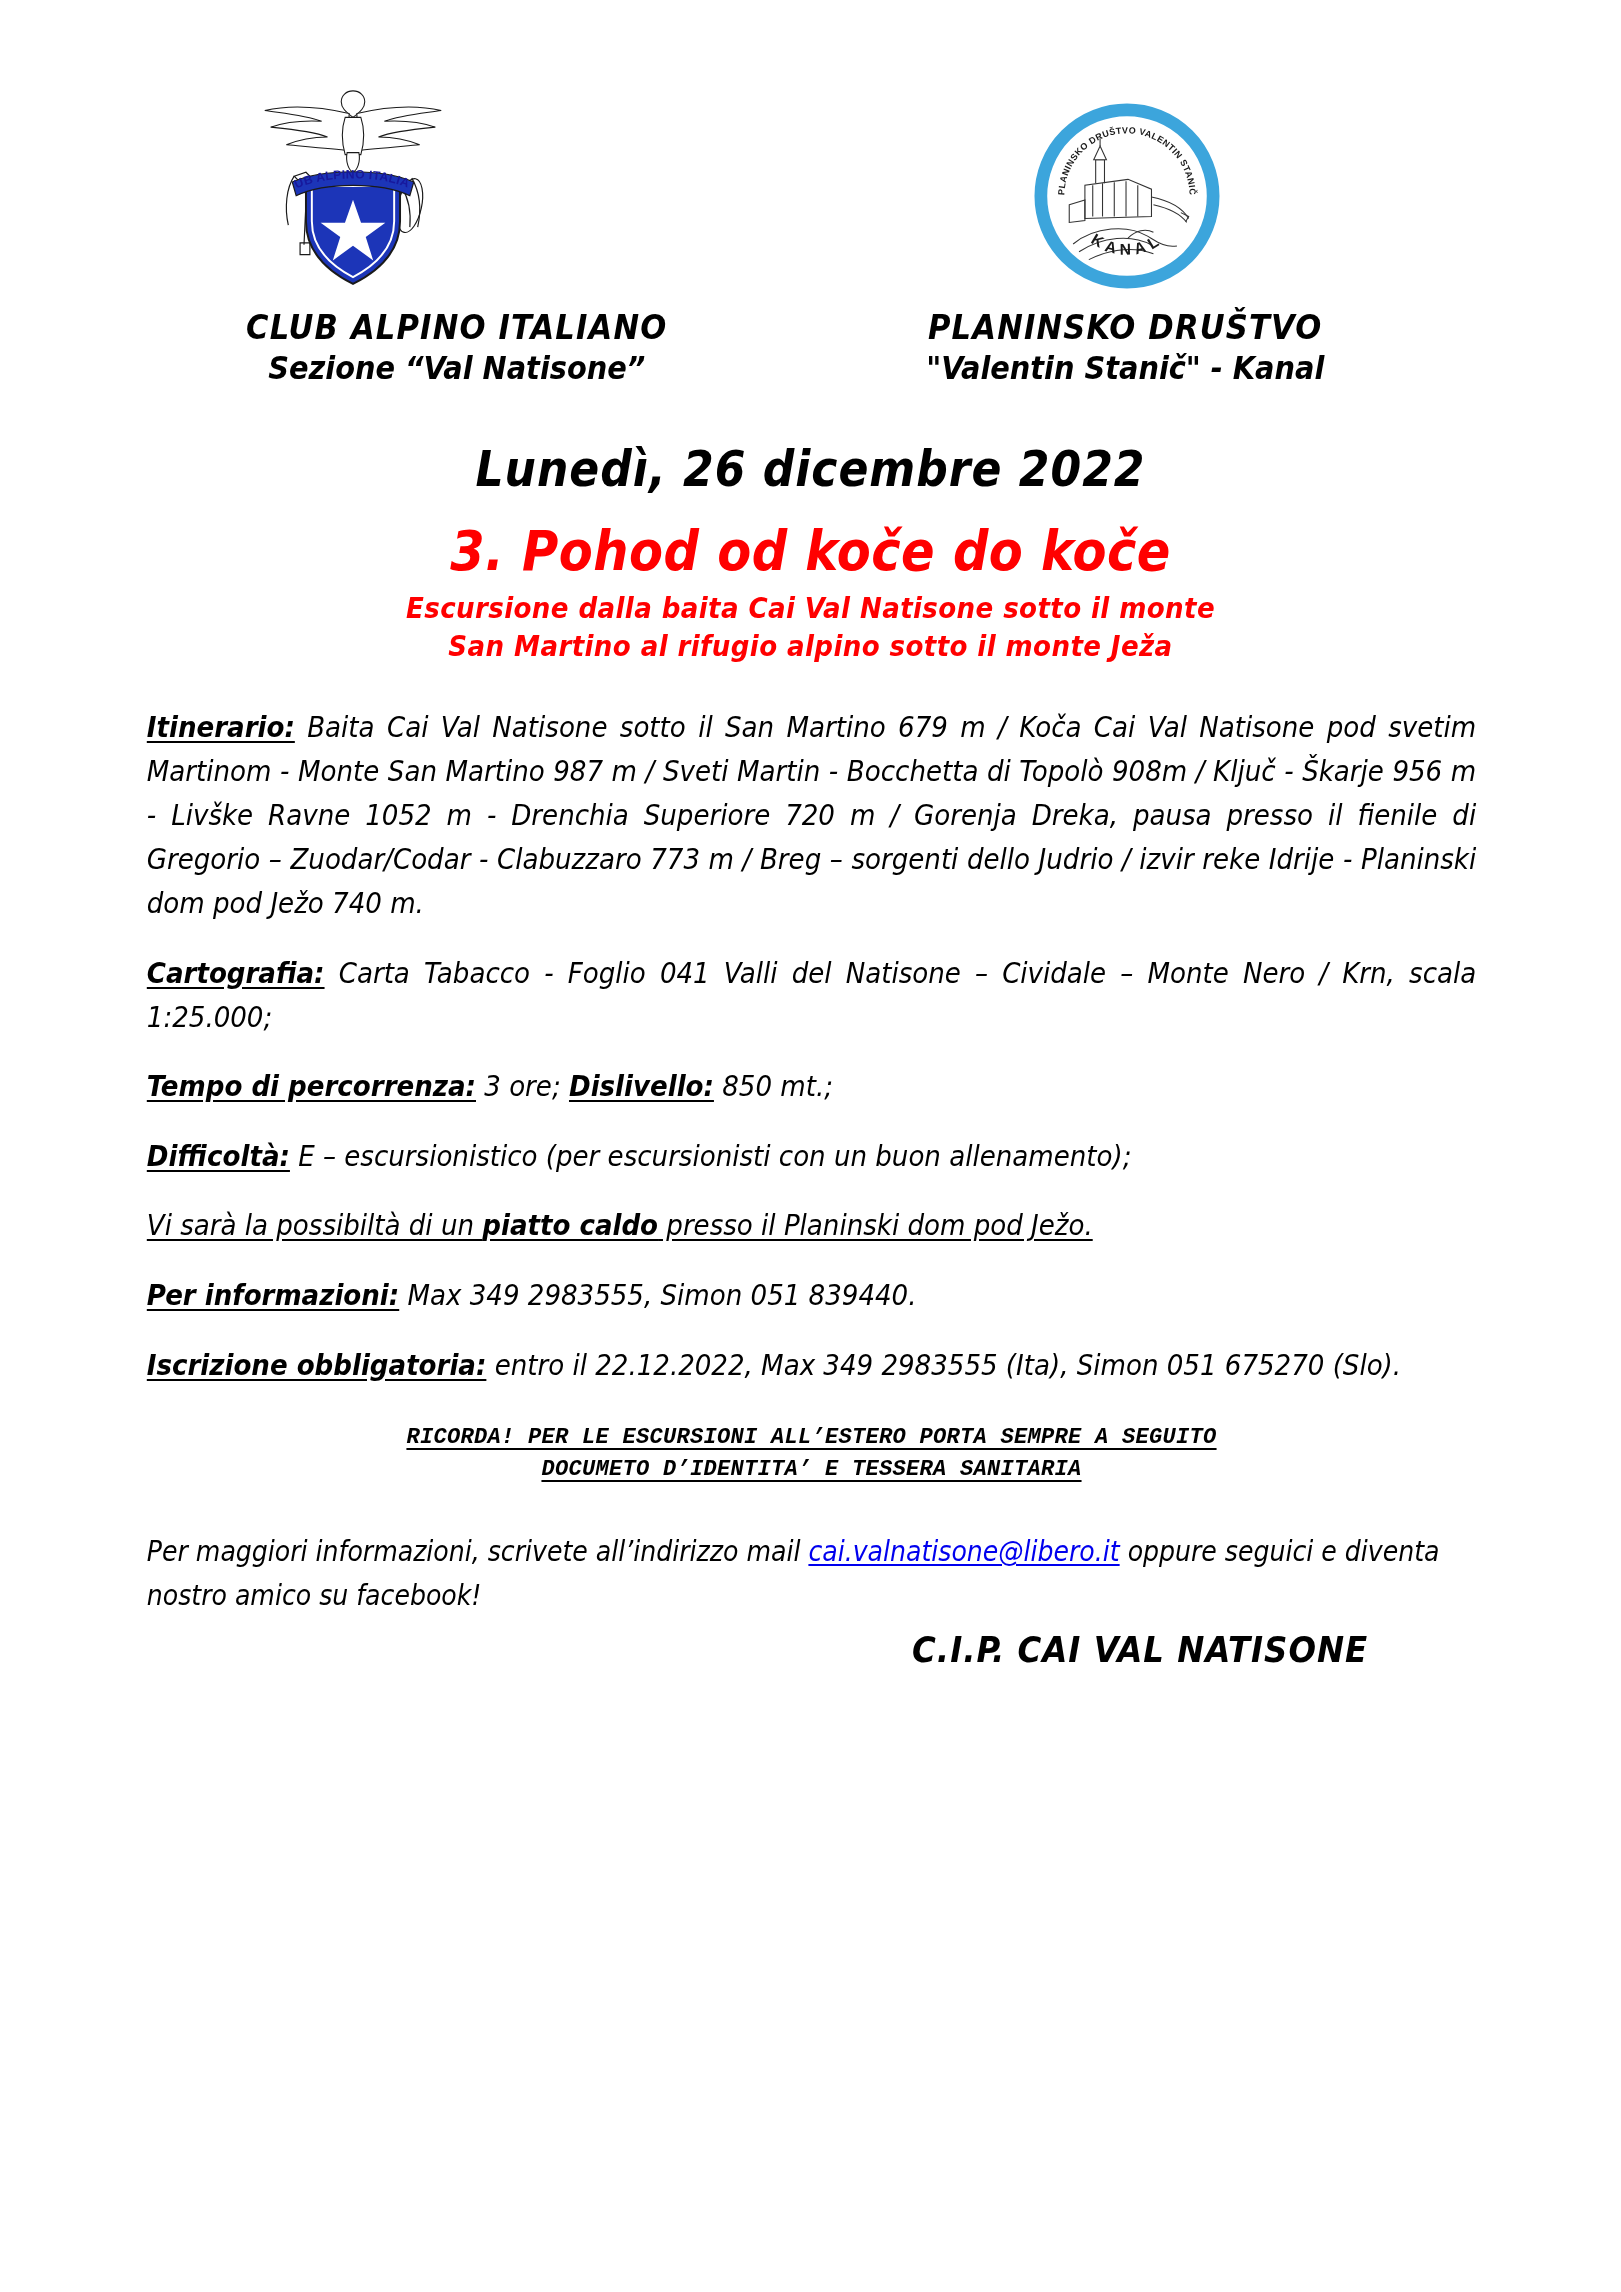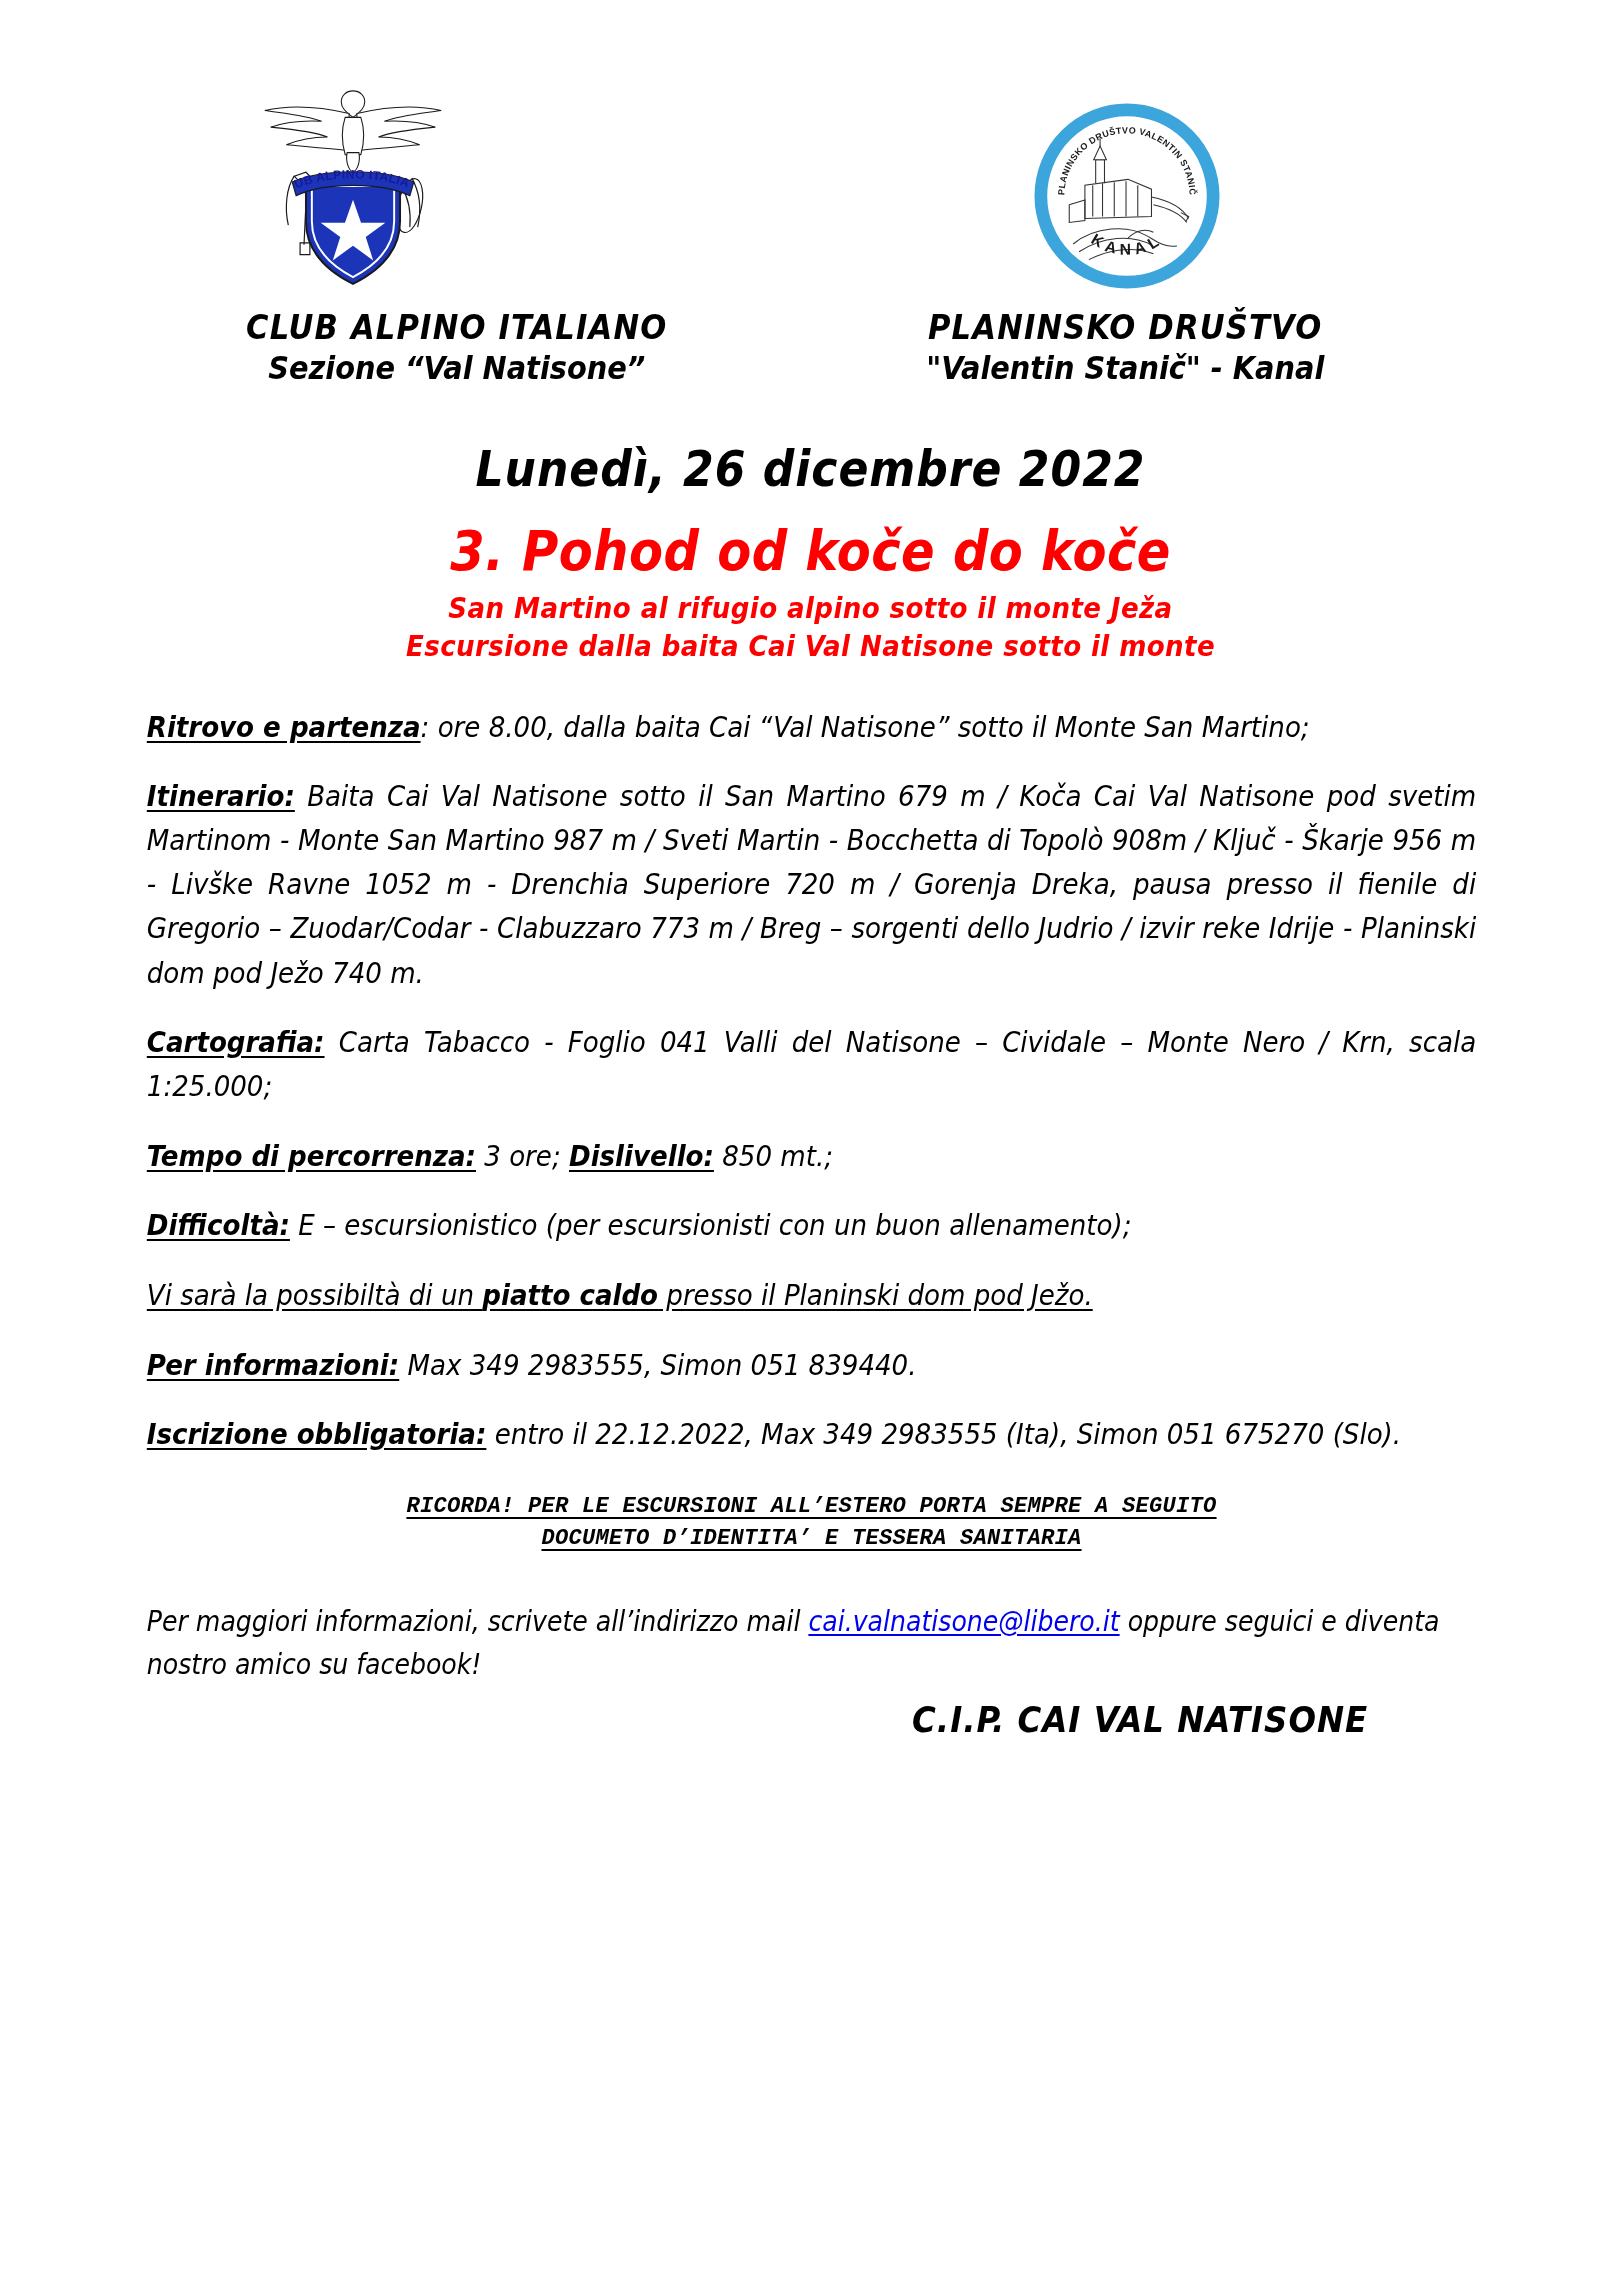--- a/index.html
+++ b/index.html
@@ -238,27 +238,26 @@
     </div>
     <div class="org-col right">
       <div class="hand org-line1">PLANINSKO DRUŠTVO</div>
       <div class="hand org-line2">"Valentin Stanič" - Kanal</div>
     </div>
   </div>
 
   <div class="hand date-line">Lunedì, 26 dicembre 2022</div>
   <div class="hand red-title">3. Pohod od koče do koče</div>
   <div class="hand red-sub">
+    <div>Escursione dalla baita Cai Val Natisone sotto il monte</div>
     <div>San Martino al rifugio alpino sotto il monte Ježa</div>
-    <div>Escursione dalla baita Cai Val Natisone sotto il monte</div>
   </div>
 
   <div class="body-wrap">
 
-    <p class="para"><span class="lbl">Ritrovo e partenza</span><span>: </span><span>ore 8.00, dalla baita Cai “Val Natisone” sotto il Monte San Martino;</span></p>
 
     <p class="para"><span class="lbl">Itinerario:</span><span> </span><span>Baita Cai Val Natisone sotto il San Martino 679 m / Koča Cai Val Natisone pod svetim Martinom - Monte San Martino 987 m / Sveti Martin - Bocchetta di Topolò 908m / Ključ -  Škarje 956 m -  Livške Ravne 1052 m - Drenchia Superiore 720 m / Gorenja Dreka, pausa presso il fienile di Gregorio – Zuodar/Codar - Clabuzzaro 773 m / Breg – sorgenti dello Judrio / izvir reke Idrije - Planinski dom pod Ježo 740 m.</span></p>
 
     <p class="para"><span class="lbl">Cartografia:</span><span> </span><span>Carta Tabacco - Foglio 041 Valli del Natisone – Cividale – Monte Nero / Krn,  scala 1:25.000;</span></p>
 
     <p class="para nojust"><span class="lbl">Tempo di percorrenza:</span><span>  3 ore;  </span><span class="lbl">Dislivello:</span><span> 850 mt.;</span></p>
 
     <p class="para nojust"><span class="lbl">Difficoltà:</span><span> E – escursionistico (per escursionisti con un buon allenamento);</span></p>
 
     <p class="para nojust"><span class="u-all"><span>Vi sarà la possibiltà di un </span><span class="bold">piatto caldo</span><span> presso il Planinski dom pod Ježo.</span></span></p>

